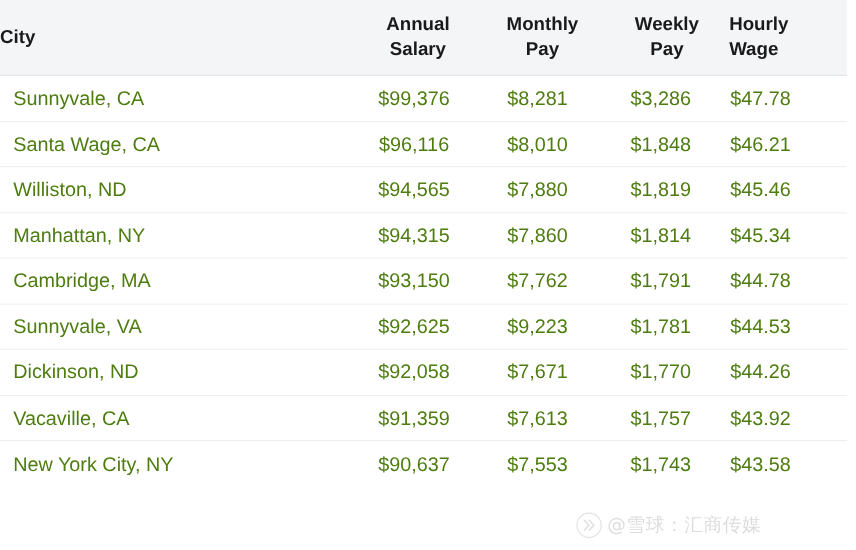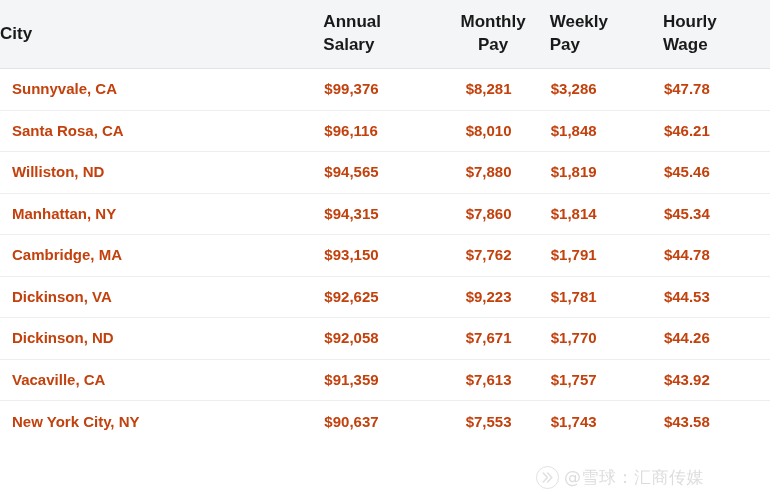--- a/index.html
+++ b/index.html
@@ -46,48 +46,47 @@
     vertical-align: middle;
     border-bottom: 1px solid #e3e4e8;
     white-space: pre-line;
   }
 
   th.col-city, td.col-city {
     width: 320px;
     text-align: left;
     padding-left: 12px;
   }
-  th.col-annual,  td.col-annual  { width: 112px; text-align: left; padding-right: 8px; }
+  th.col-annual,  td.col-annual  { width: 112px; text-align: center; padding-right: 8px; }
   th.col-monthly, td.col-monthly { width: 112px; text-align: center; padding-right: 10px; }
-  th.col-weekly,  td.col-weekly  { width: 112px; text-align: left; padding-right: 12px; }
+  th.col-weekly,  td.col-weekly  { width: 112px; text-align: center; padding-right: 12px; }
   th.col-hourly,  td.col-hourly  { width: 106px; text-align: left; padding-right: 28px; }
 
   table.salary-table tbody tr {
     background: #ffffff;
     height: 41.5px;
   }
 
   table.salary-table tbody td {
-    font-size: 15px;
-    color: #c2410c;
+    font-size: 18px;
+    color: #4d7c0f;
     line-height: 22px;
     height: 41.5px;
     vertical-align: middle;
     border-bottom: 1px solid #eceef1;
     box-sizing: border-box;
-    font-weight: bold;
   }
 
   table.salary-table tbody tr:last-child td {
     border-bottom: none;
   }
 
   #watermark {
     position: absolute;
-    left: 536px;
+    left: 524px;
     top: 466px;
     display: flex;
     align-items: flex-end;
     gap: 5px;
     opacity: 0.30;
     pointer-events: none;
     user-select: none;
   }
   #watermark .wm-logo {
     width: 21px;
@@ -128,21 +127,21 @@
     </thead>
     <tbody id="table-body">
         <tr>
           <td class="col-city">Sunnyvale, CA</td>
           <td class="col-annual">$99,376</td>
           <td class="col-monthly">$8,281</td>
           <td class="col-weekly">$3,286</td>
           <td class="col-hourly">$47.78</td>
         </tr>
         <tr>
-          <td class="col-city">Santa Rosa, CA</td>
+          <td class="col-city">Santa Wage, CA</td>
           <td class="col-annual">$96,116</td>
           <td class="col-monthly">$8,010</td>
           <td class="col-weekly">$1,848</td>
           <td class="col-hourly">$46.21</td>
         </tr>
         <tr>
           <td class="col-city">Williston, ND</td>
           <td class="col-annual">$94,565</td>
           <td class="col-monthly">$7,880</td>
           <td class="col-weekly">$1,819</td>
@@ -156,21 +155,21 @@
           <td class="col-hourly">$45.34</td>
         </tr>
         <tr>
           <td class="col-city">Cambridge, MA</td>
           <td class="col-annual">$93,150</td>
           <td class="col-monthly">$7,762</td>
           <td class="col-weekly">$1,791</td>
           <td class="col-hourly">$44.78</td>
         </tr>
         <tr>
-          <td class="col-city">Dickinson, VA</td>
+          <td class="col-city">Sunnyvale, VA</td>
           <td class="col-annual">$92,625</td>
           <td class="col-monthly">$9,223</td>
           <td class="col-weekly">$1,781</td>
           <td class="col-hourly">$44.53</td>
         </tr>
         <tr>
           <td class="col-city">Dickinson, ND</td>
           <td class="col-annual">$92,058</td>
           <td class="col-monthly">$7,671</td>
           <td class="col-weekly">$1,770</td>

